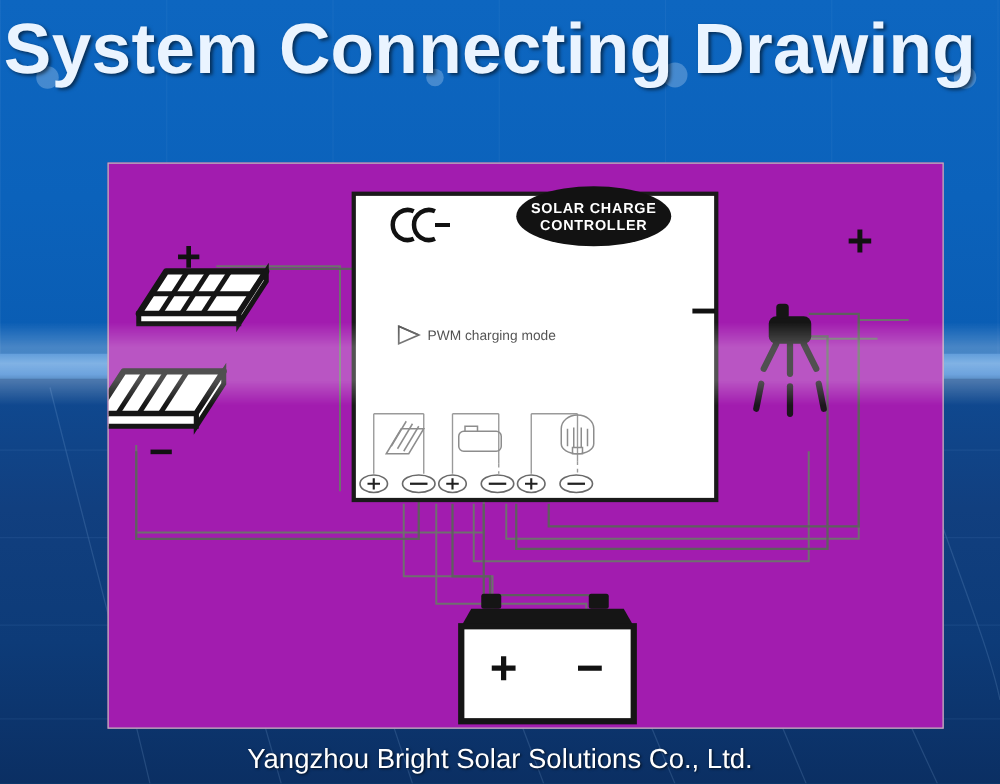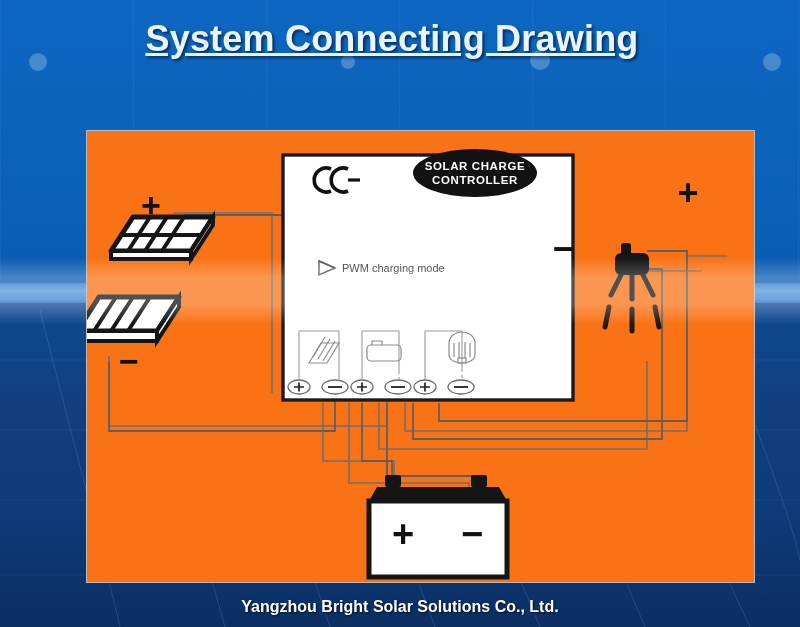--- a/index.html
+++ b/index.html
@@ -27,50 +27,49 @@
   .bg-grid-top{
     position:absolute;left:0;top:0;width:800px;height:287px;
     background-image:linear-gradient(90deg,rgba(255,255,255,.06) 1px,transparent 1px);
     background-size:133px 100%;
     opacity:.7;
   }
   
   .title{
     position:absolute;left:0;top:8px;width:784px;height:62px;
     display:flex;align-items:center;justify-content:center;
-    color:#eaf4ff;font-size:36px;font-weight:bold;letter-spacing:.2px;
+    color:#eaf4ff;font-size:57px;font-weight:bold;letter-spacing:.2px;
     text-shadow:2px 2px 3px rgba(0,0,0,.55);
     white-space:nowrap;
-    text-decoration:underline;
   }
   
   .panel{
     position:absolute;left:86px;top:130px;width:669px;height:453px;
-    background:#f97316;border:1px solid #b9b9b9;box-sizing:border-box;
+    background:#a21caf;border:1px solid #b9b9b9;box-sizing:border-box;
   }
   .diagram{position:absolute;left:0;top:0;width:669px;height:453px;}
   
   .watermark{
     position:absolute;left:0;top:262px;width:800px;height:60px;
     display:flex;align-items:center;justify-content:center;
     font-size:44px;color:rgba(120,120,120,.55);
     letter-spacing:.5px;
     text-shadow:0 0 8px rgba(255,255,255,.9), 0 0 18px rgba(255,255,255,.85);
     pointer-events:none;
   }
   .wm-blur{
     position:absolute;left:0;top:258px;width:800px;height:66px;
     background:linear-gradient(180deg,rgba(255,255,255,0) 0%,rgba(255,255,255,.72) 30%,rgba(255,255,255,.72) 70%,rgba(255,255,255,0) 100%);
     pointer-events:none;mix-blend-mode:screen;opacity:.35;
   }
   
   .footer{
     position:absolute;left:0;top:592px;width:800px;height:30px;
     display:flex;align-items:center;justify-content:center;
-    color:#ffffff;font-size:16px;font-weight:bold;
+    color:#ffffff;font-size:22px;font-weight:normal;
     text-shadow:1px 1px 2px rgba(0,0,0,.7);
     white-space:nowrap;
   }
   
   .badge-text{fill:#ffffff;font-family:"Liberation Sans",sans-serif;font-weight:bold;font-size:11.5px;letter-spacing:.6px;}
   .mode-text{fill:#3a3a3a;font-family:"Liberation Sans",sans-serif;font-size:11px;}
   .sym{fill:#111;font-family:"Liberation Sans",sans-serif;font-weight:bold;}
 </style>
 </head>
 <body>

